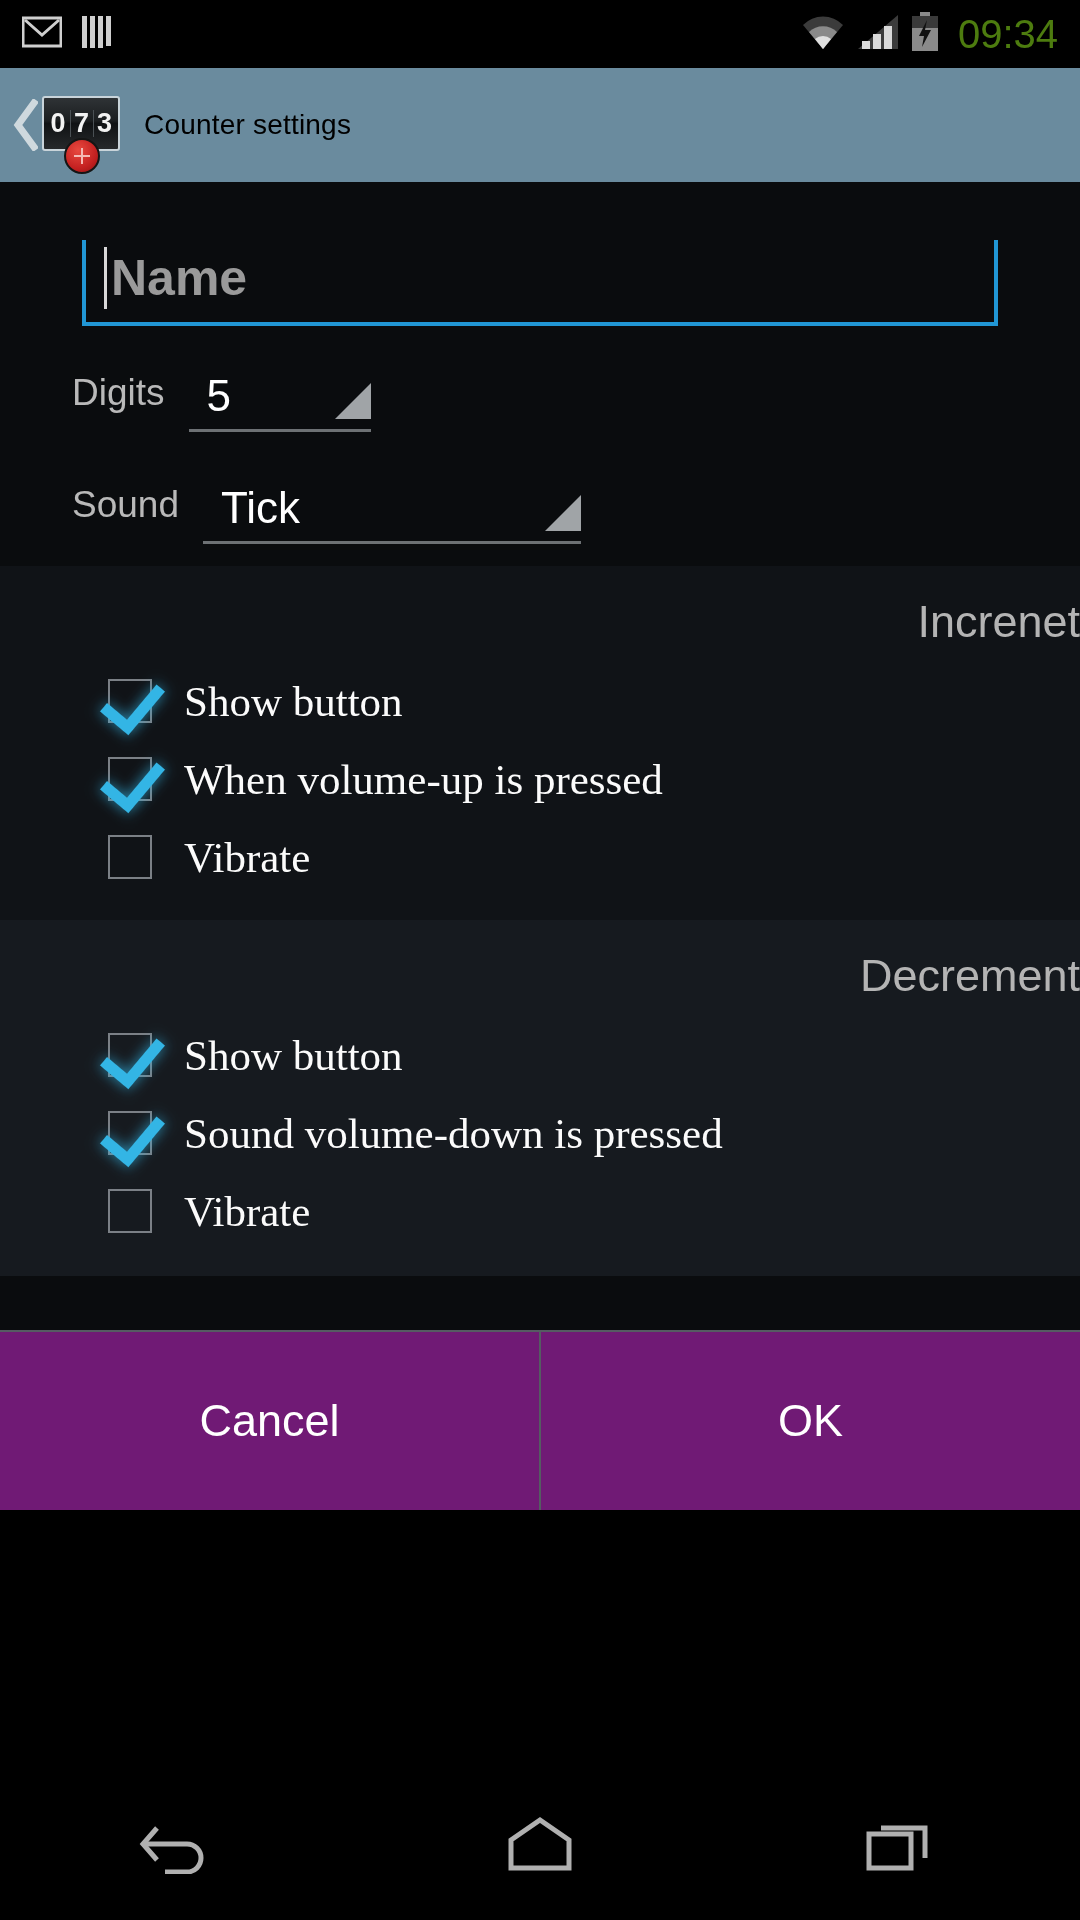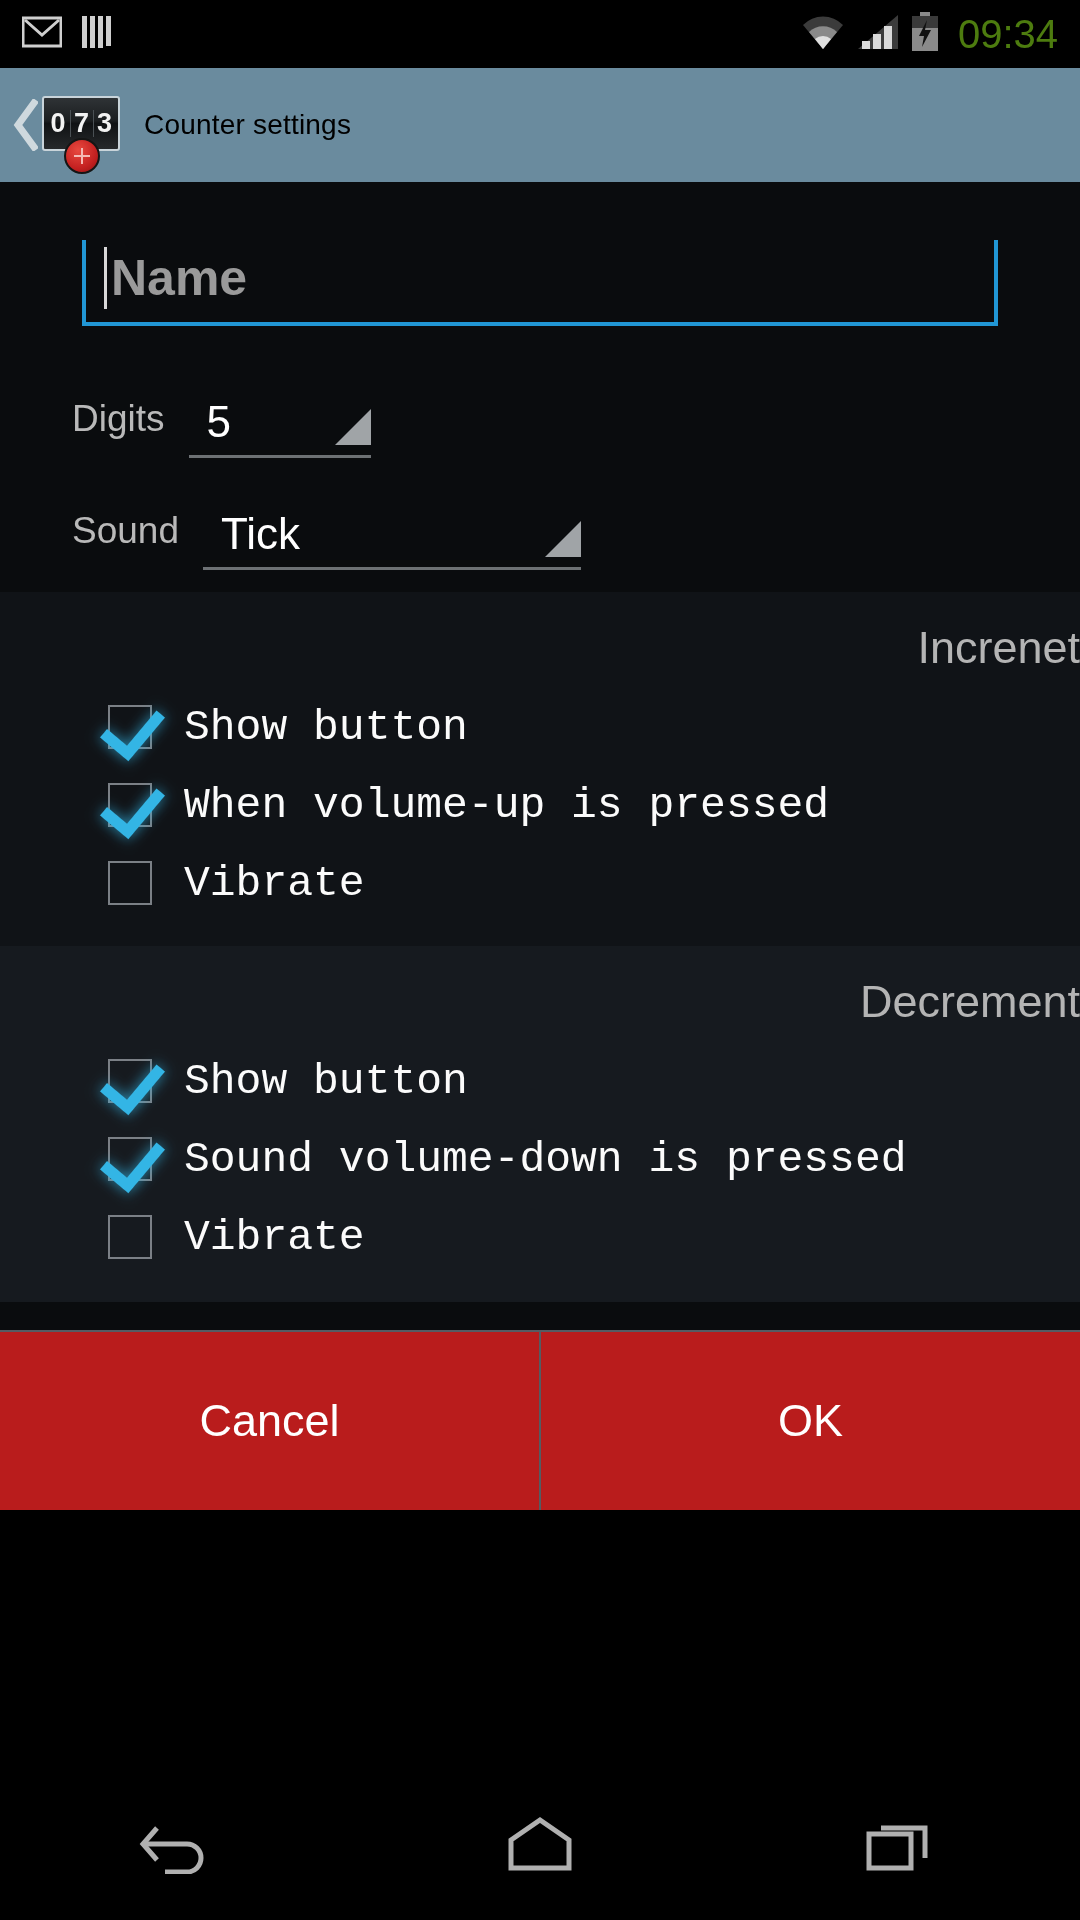--- a/index.html
+++ b/index.html
@@ -144,27 +144,27 @@
   }
   .cb.checked:after {
     content:""; position:absolute; left:4px; top:-8px;
     width:26px; height:46px;
     border-right:11px solid #33b5e5; border-bottom:11px solid #33b5e5;
     transform:rotate(40deg);
     filter:drop-shadow(0 0 7px rgba(51,181,229,0.75));
   }
   .cb-label {
     color:#fbfbfb; font-size:43px; margin-left:32px;
-    font-family:Liberation Mono, monospace;
+    font-family:Liberation Serif, serif;
   }
 
   
   .buttonbar {
     position:absolute; top:1330px; left:0; width:1080px; height:180px;
-    background:#b91c1c; border-top:2px solid #555b62;
+    background:#701a75; border-top:2px solid #555b62;
     display:flex; align-items:stretch;
   }
   .btn {
     flex:1; display:flex; align-items:center; justify-content:center;
     color:#ffffff; font-size:45px;
     font-family:"Liberation Sans", sans-serif;
   }
   .btn.cancel { border-right:2px solid #555b62; }
 
   .filler {
@@ -254,21 +254,21 @@
 
     <div class="name-row">
       <div class="name-field">
         <div class="name-inner">
           <span class="caret"></span>
           <span class="name-placeholder">Name</span>
         </div>
       </div>
     </div>
 
-    <div class="spinner-row" style="margin-top:72px;">
+    <div class="spinner-row" style="margin-top:46px;">
       <span class="spinner-label">Digits</span>
       <div class="spinner digits">
         <span class="spinner-value">5</span>
         <span class="spinner-arrow"></span>
       </div>
     </div>
 
     <div class="spinner-row" style="margin-top:52px;">
       <span class="spinner-label">Sound</span>
       <div class="spinner sound">

